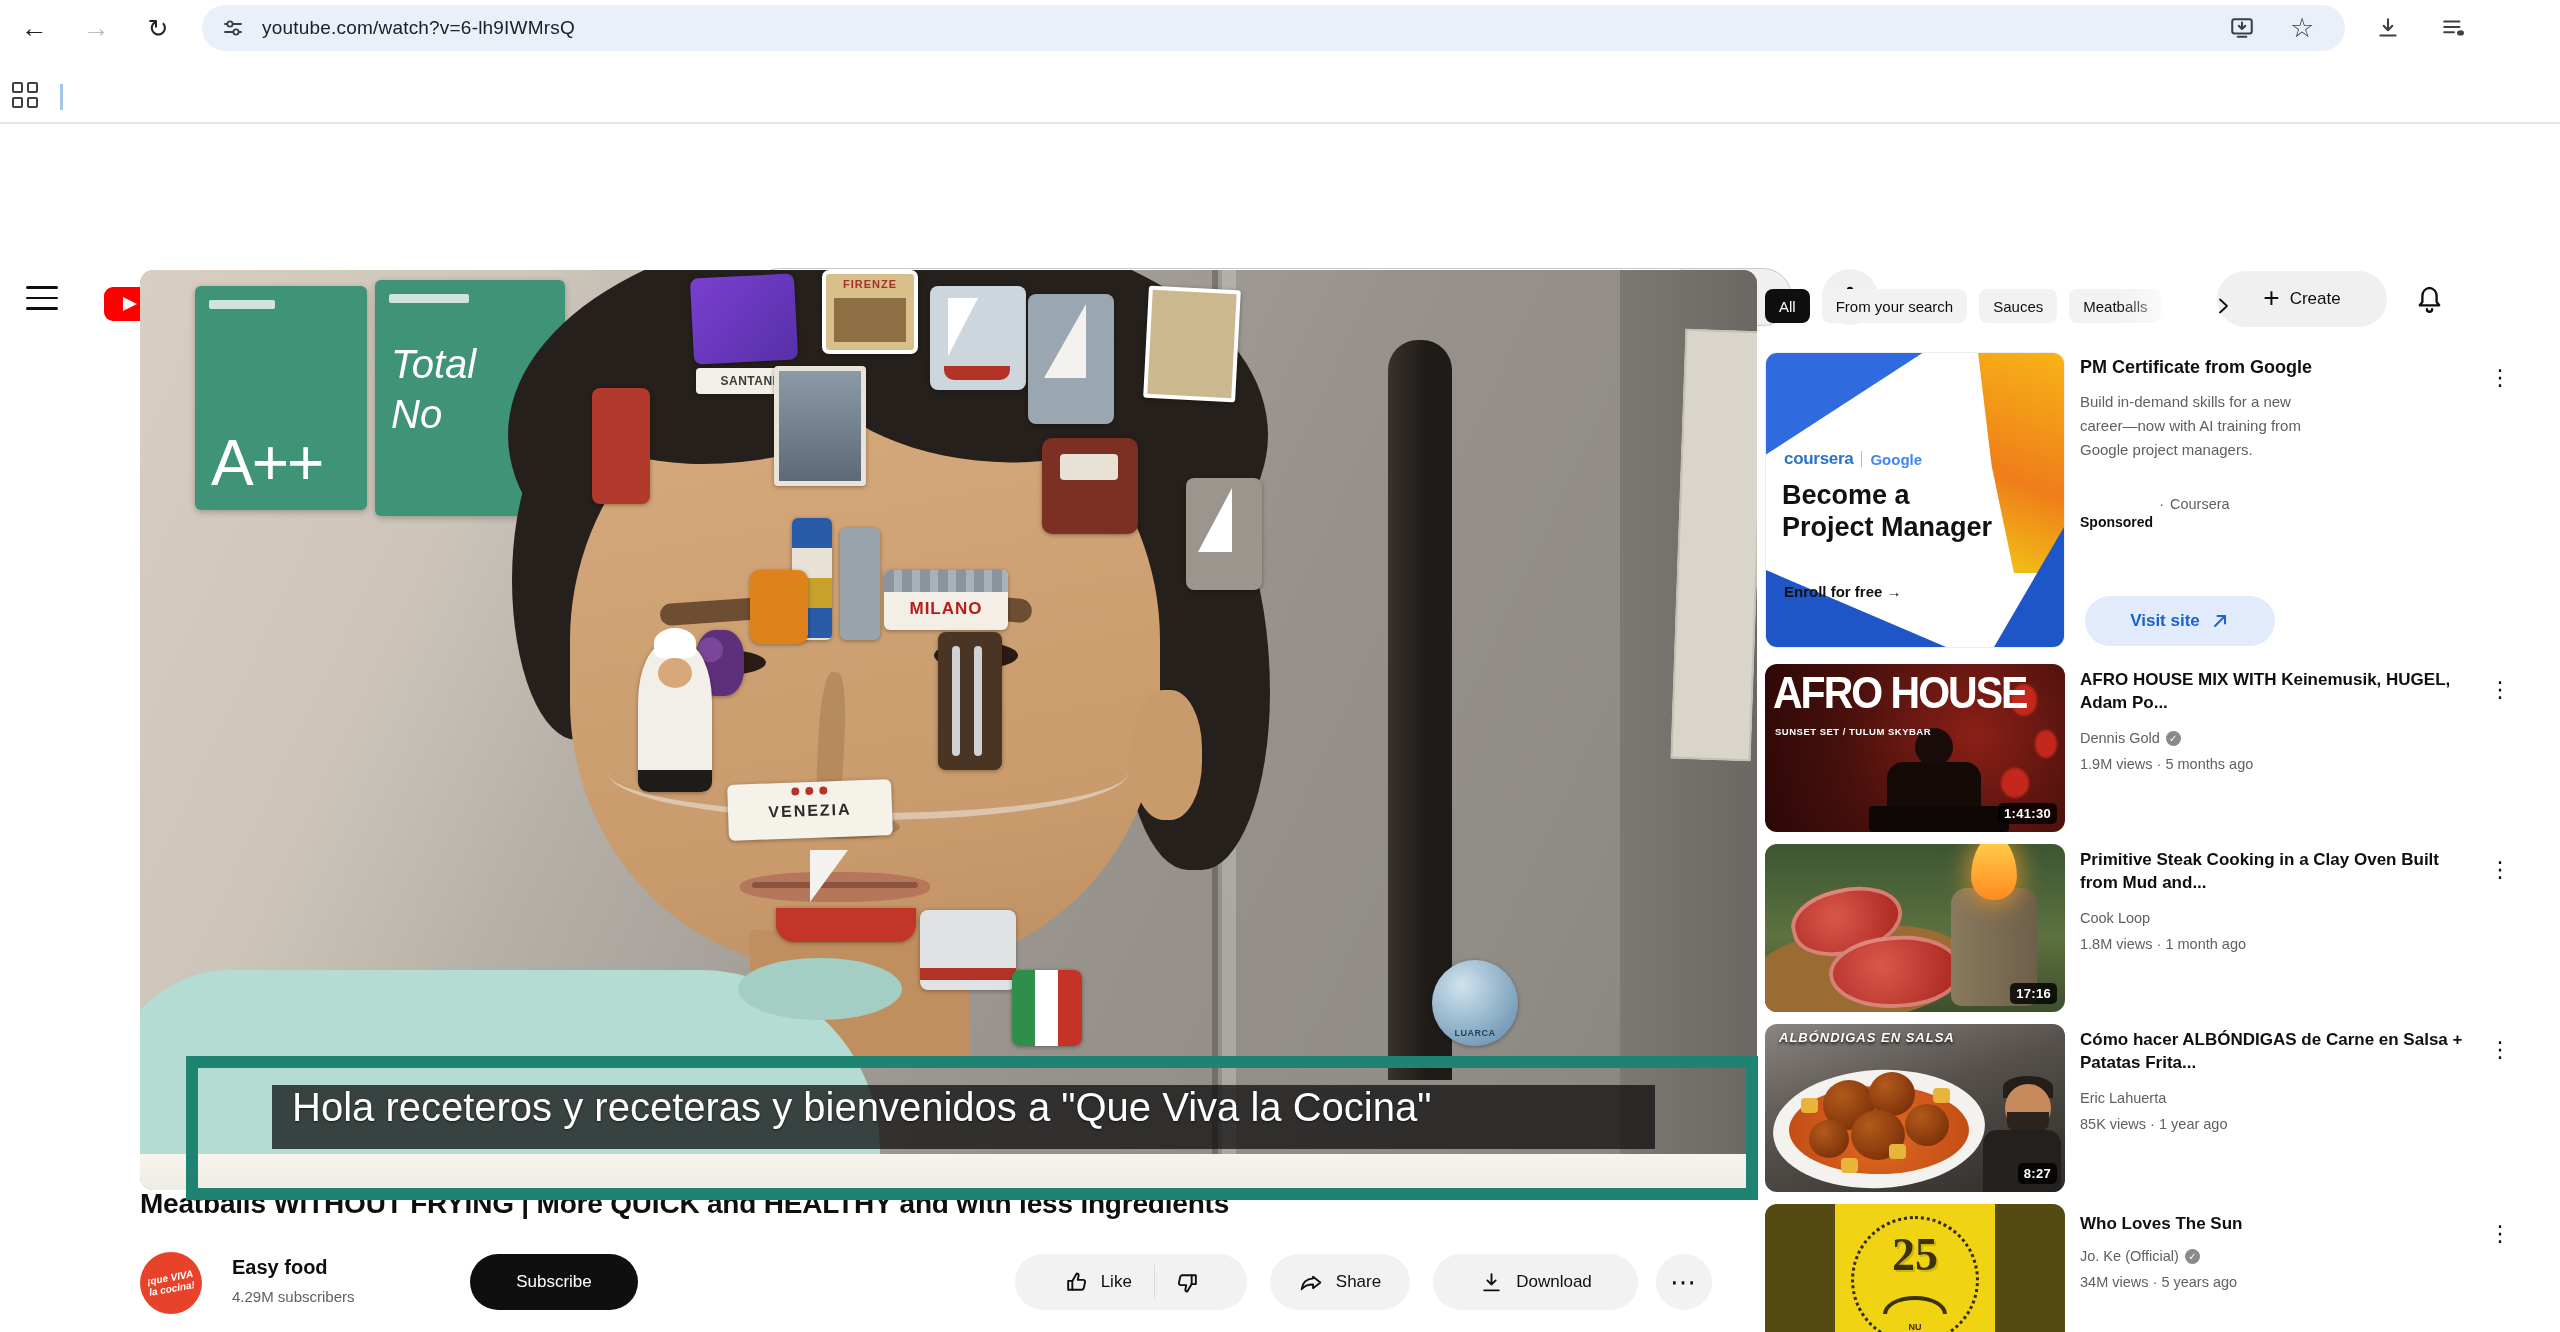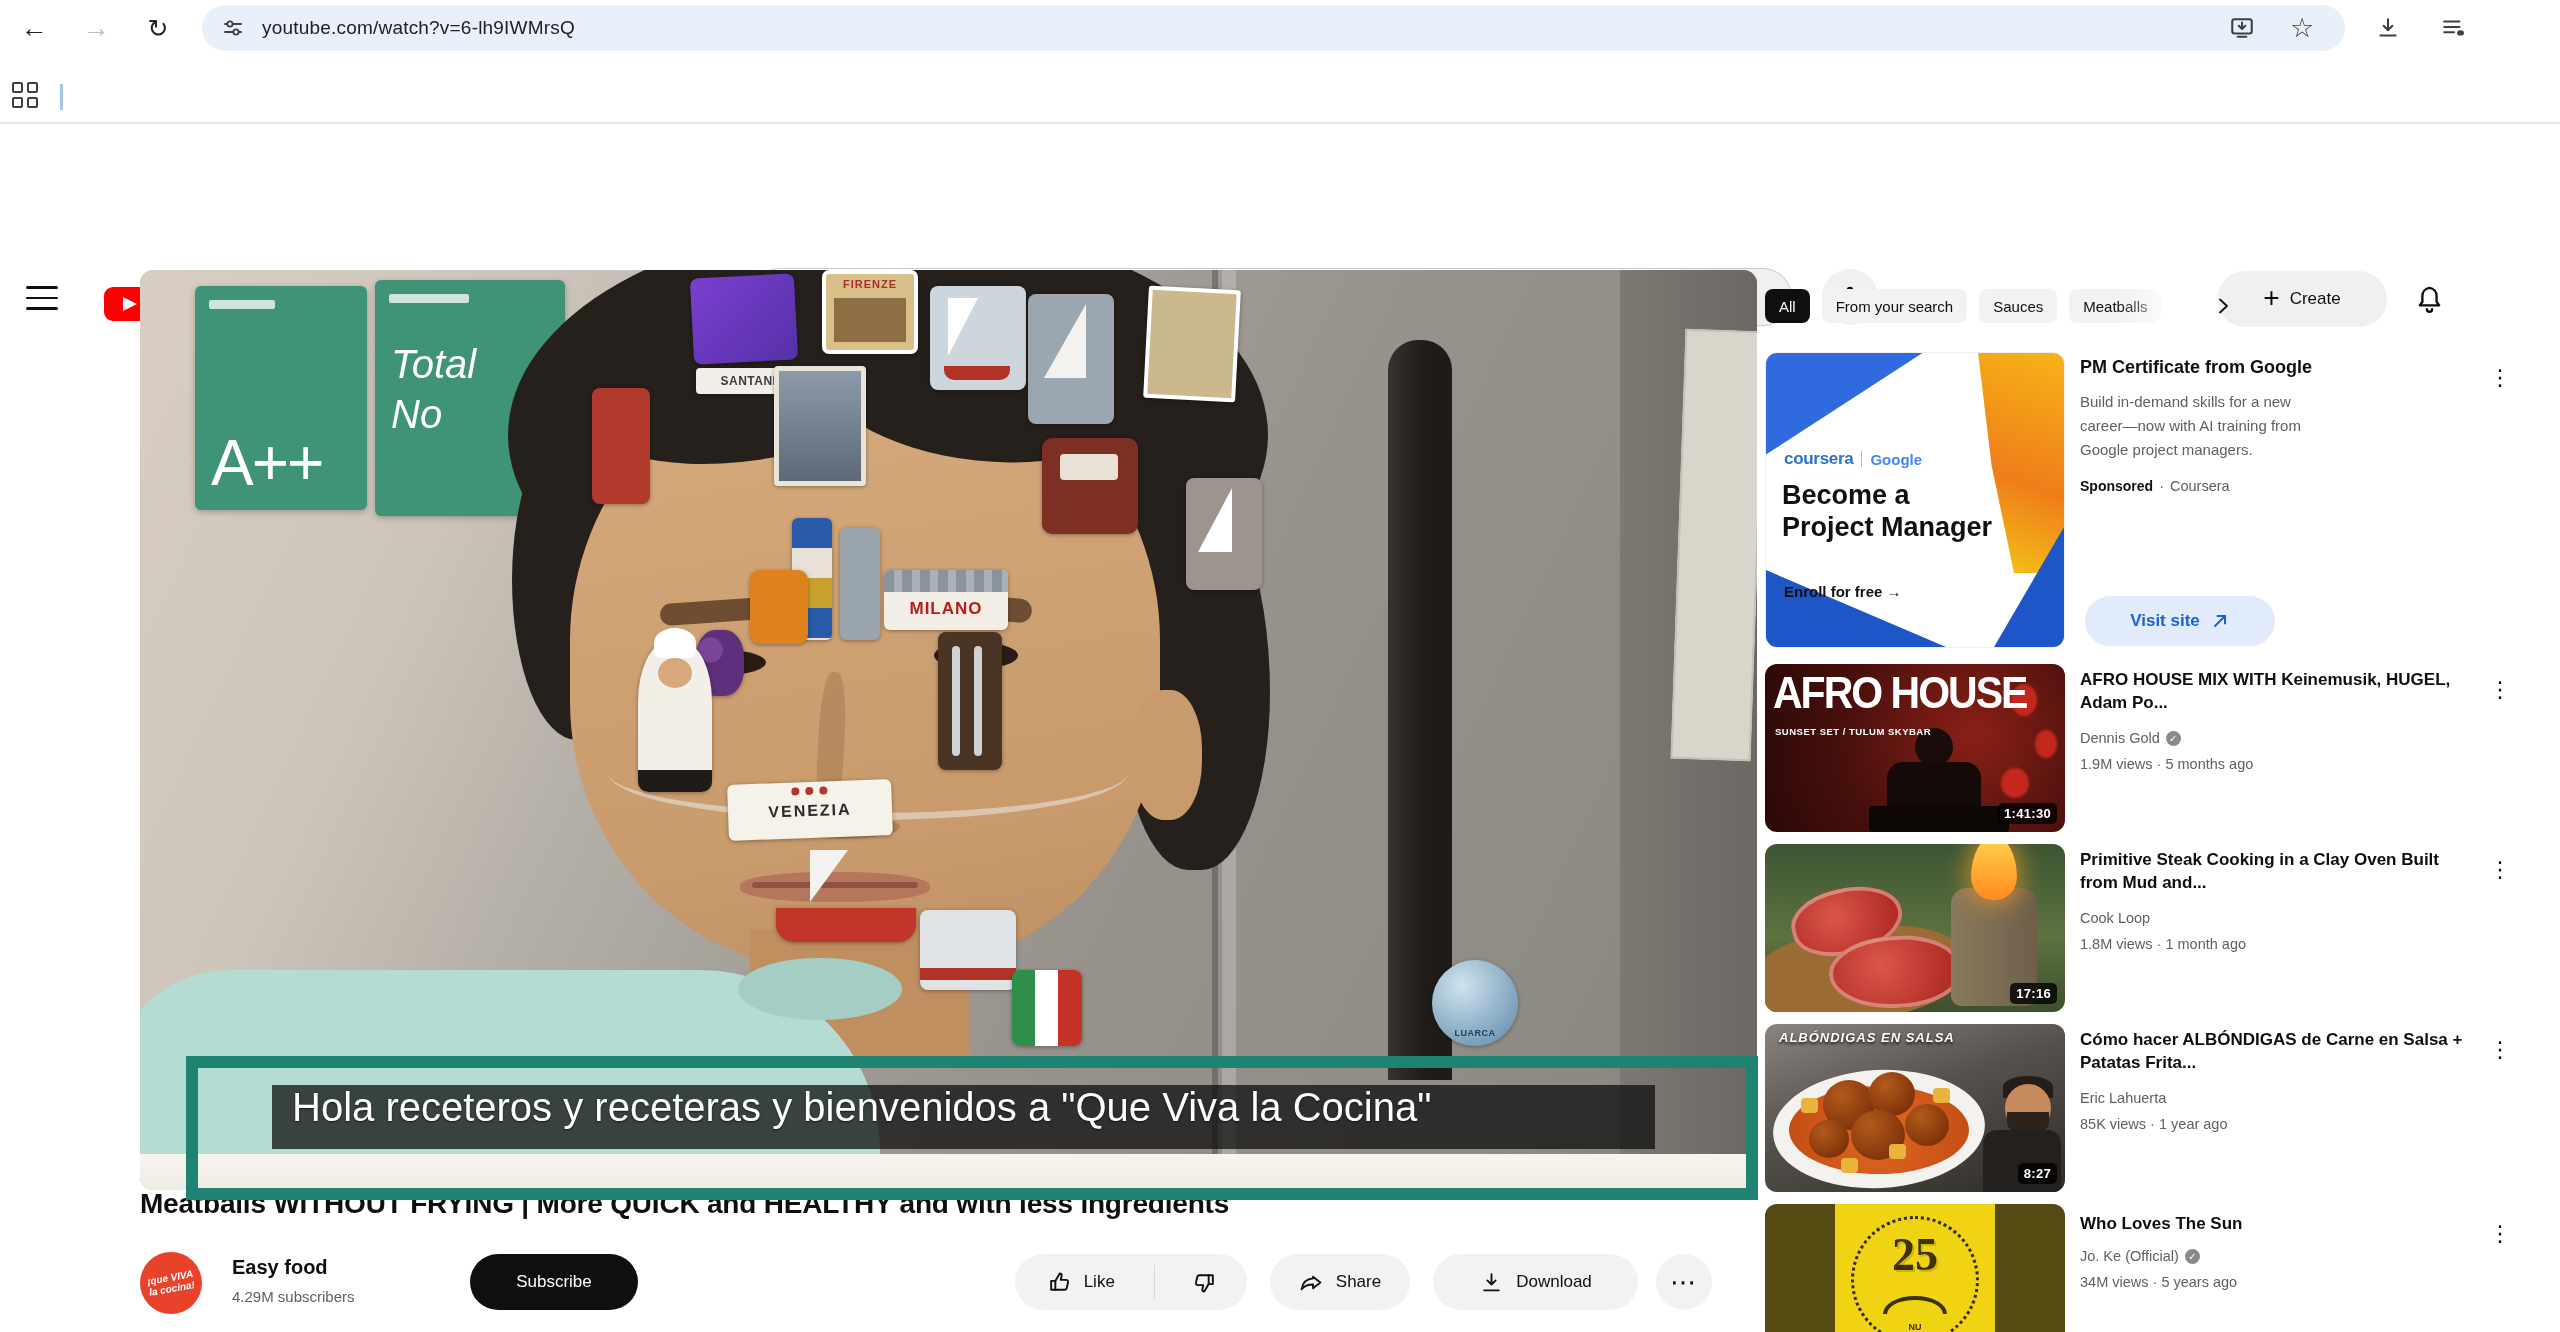--- a/index.html
+++ b/index.html
@@ -136,21 +136,21 @@
   #annotation-box { position:absolute; left:186px; top:1056px; width:1572px; height:144px; border:12px solid #1e8370; z-index:60; pointer-events:none; }
 
   
   #video-title { position:absolute; left:140px; top:1188px; width:1560px; font-size:28px; font-weight:bold; letter-spacing:-.2px; z-index:10; }
   #avatar { position:absolute; left:140px; top:1252px; width:62px; height:62px; border-radius:50%; background:#e8432a; display:flex; align-items:center; justify-content:center; overflow:hidden; cursor:pointer; }
   #avatar-text { font-size:10px; font-weight:bold; font-style:italic; color:#fff; text-align:center; transform:rotate(-10deg); line-height:11px; width:52px; }
   #channel-name { position:absolute; left:232px; top:1256px; font-size:20px; font-weight:bold; cursor:pointer; }
   #channel-subs { position:absolute; left:232px; top:1288px; font-size:15px; color:#606060; }
   #subscribe-btn { position:absolute; left:470px; top:1254px; width:168px; height:56px; background:#0f0f0f; color:#fff; border-radius:28px; display:flex; align-items:center; justify-content:center; font-size:17px; font-weight:500; cursor:pointer; }
   .action-pill { position:absolute; top:1254px; height:56px; background:#f2f2f2; border-radius:28px; display:flex; align-items:center; justify-content:center; gap:12px; font-size:17px; font-weight:500; cursor:pointer; }
-  #like-pill { left:1015px; width:232px; gap:17px; }
+  #like-pill { left:1015px; width:232px; gap:0; }
   #like-half { display:flex; align-items:center; gap:12px; padding:0 22px 0 26px; height:100%; }
   #pill-divider { width:1.5px; height:34px; background:#d9d9d9; }
   #dislike-half { display:flex; align-items:center; justify-content:center; padding:0 24px 0 20px; height:100%; }
   #share-pill { left:1270px; width:140px; }
   #download-pill { left:1433px; width:205px; }
   #more-btn { position:absolute; left:1656px; top:1254px; width:56px; height:56px; border-radius:50%; background:#f2f2f2; display:flex; align-items:center; justify-content:center; font-size:26px; letter-spacing:2px; cursor:pointer; }
 
   
   #chips-row { position:absolute; left:1765px; top:286px; display:flex; gap:12px; align-items:center; }
   .chip { height:34px; border-radius:8px; background:#f2f2f2; padding:0 14px; display:flex; align-items:center; font-size:15px; font-weight:500; white-space:nowrap; cursor:pointer; }
@@ -176,21 +176,21 @@
   #ad-tri-r { position:absolute; right:0; bottom:0; width:70px; height:120px; background:#1e56c8; clip-path:polygon(100% 0,100% 100%,0 100%); }
   #ad-brands { position:absolute; left:18px; top:96px; display:flex; align-items:center; gap:8px; }
   #ad-brand1 { font-size:17px; font-weight:bold; color:#2a73cc; letter-spacing:-.3px; }
   #ad-brand-sep { width:1px; height:16px; background:#bbb; }
   #ad-brand2 { font-size:15px; font-weight:600; color:#4285f4; }
   #ad-headline { position:absolute; left:16px; top:126px; font-size:27px; font-weight:bold; color:#111; line-height:32px; }
   #ad-cta { position:absolute; left:18px; top:230px; font-size:15px; font-weight:600; color:#111; }
   #ad-title { top:356px; font-weight:600; font-size:18px; }
   .ad-desc { position:absolute; left:2080px; width:380px; font-size:15px; color:#606060; line-height:24px; }
   #ad-sponsored-row { position:absolute; left:2080px; top:478px; font-size:14.5px; color:#606060; display:flex; gap:6px; align-items:center; }
-  #ad-sponsored { color:#0f0f0f; font-weight:bold; font-size:14px; }
+  #ad-sponsored { color:#0f0f0f; font-weight:bold; font-size:14px;margin-top:36px; }
   #visit-btn { position:absolute; left:2085px; top:596px; width:190px; height:50px; background:#e1ebfb; border-radius:25px; display:flex; align-items:center; justify-content:center; gap:10px; color:#1a63d3; font-size:17px; font-weight:bold; cursor:pointer; }
 
   
   #thumb1 { top:664px; height:168px; background:radial-gradient(circle at 70% 42%,#8a2017,#47100c 58%,#2b0807); }
   .lantern { position:absolute; border-radius:50%; background:#c4281c; filter:blur(1px); }
   #afro-title { position:absolute; left:8px; top:6px; font-size:41px; font-weight:800; color:#fff; letter-spacing:-2px; transform:scaleY(1.1); white-space:nowrap; }
   #afro-sub { position:absolute; left:10px; top:62px; font-size:9.5px; font-weight:bold; color:#fff; letter-spacing:.5px; }
   #dj-head { position:absolute; left:150px; top:64px; width:38px; height:38px; border-radius:50%; background:#190c0a; }
   #dj-body { position:absolute; left:122px; top:98px; width:94px; height:52px; border-radius:16px 16px 0 0; background:#140a08; }
   #dj-deck { position:absolute; left:104px; top:142px; width:140px; height:26px; background:#0d0706; border-radius:4px; }

